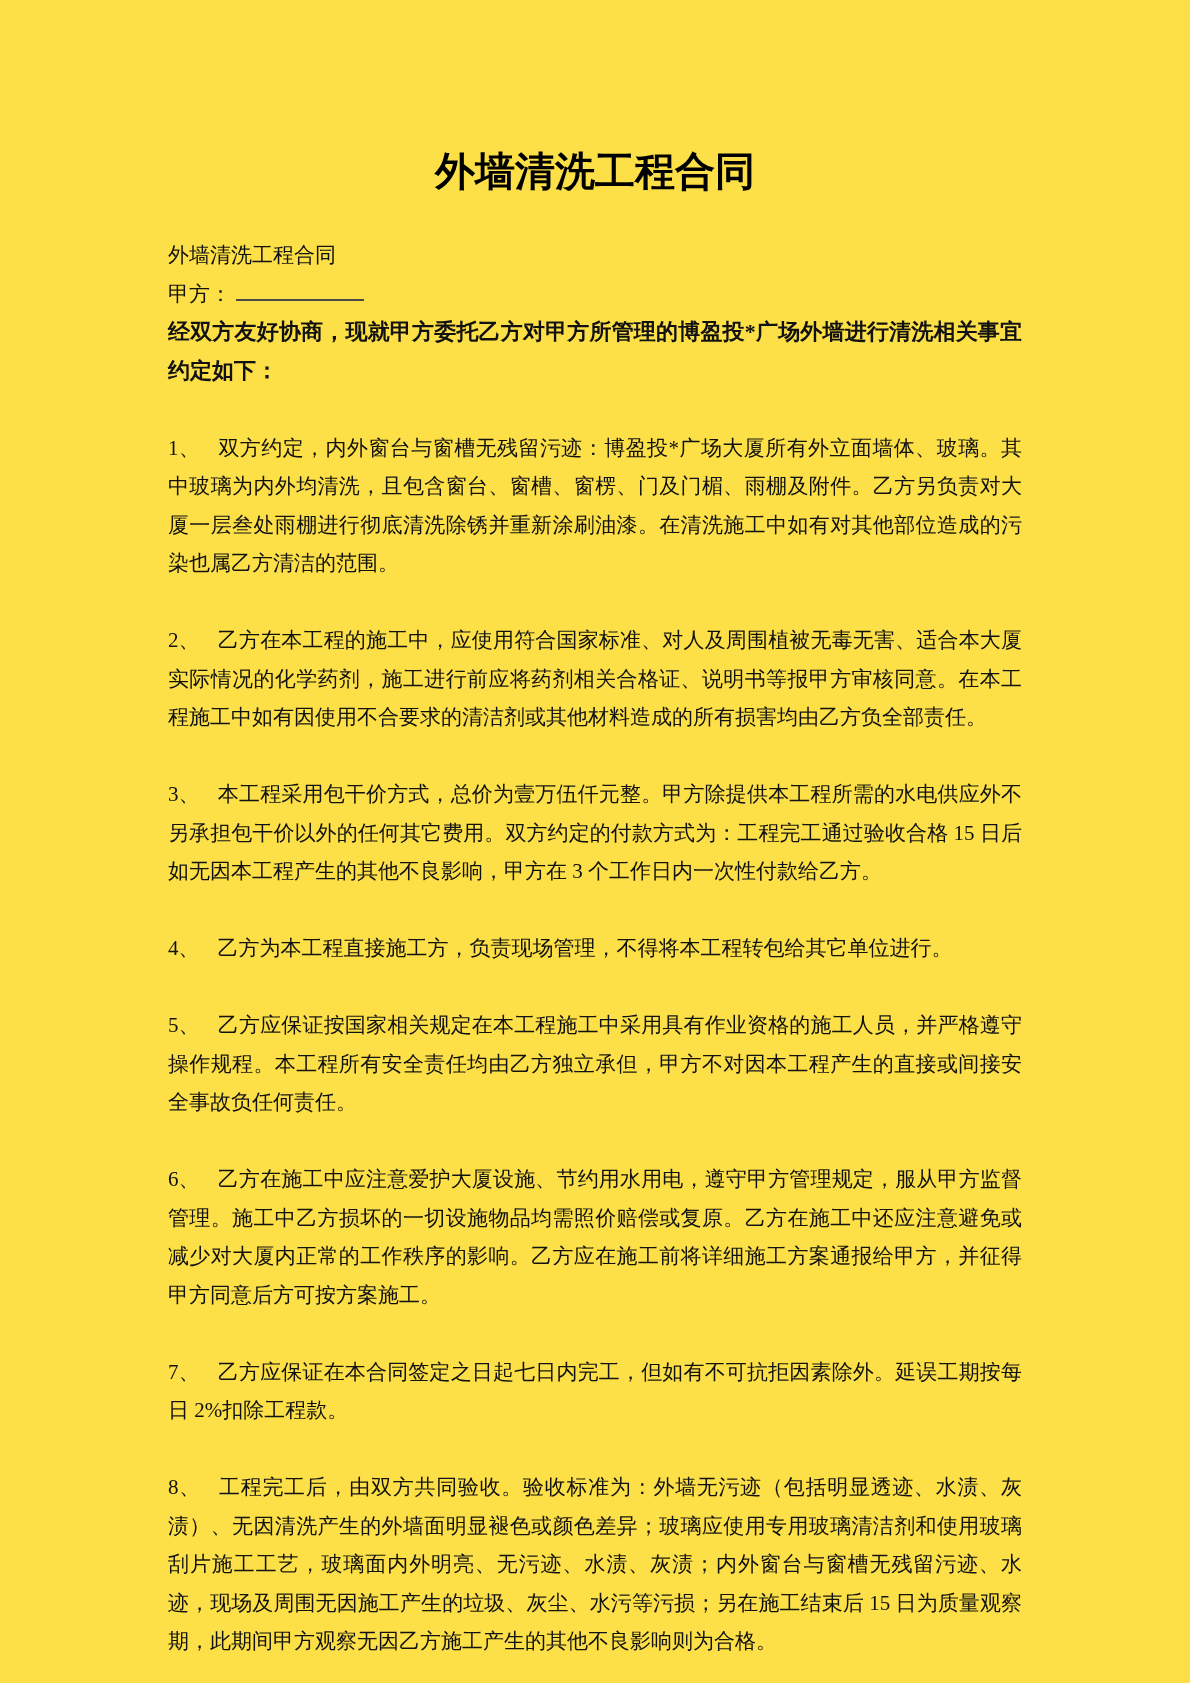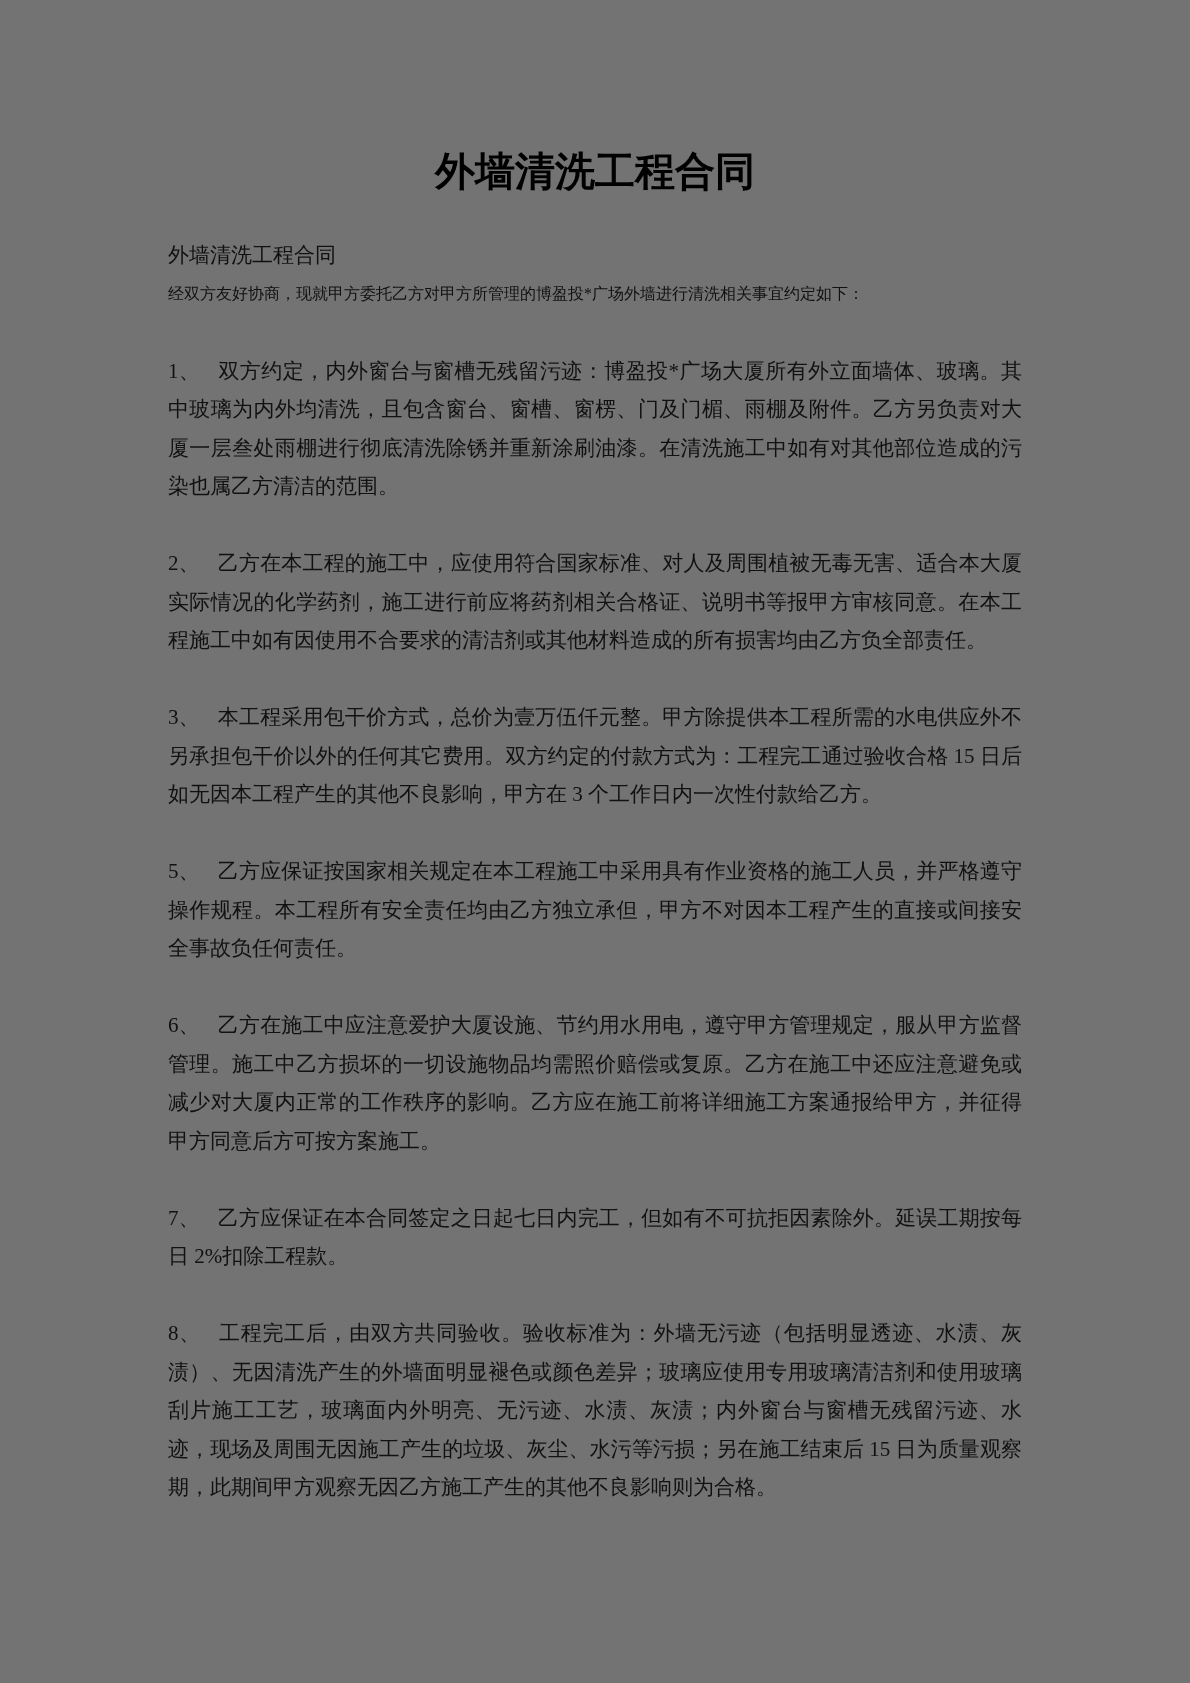--- a/index.html
+++ b/index.html
@@ -12,21 +12,21 @@
     height: 1683px;
     overflow: hidden;
     color: #111111;
     font-family: "Liberation Serif", "DejaVu Serif", serif;
   }
   .page {
     box-sizing: border-box;
     width: 1190px;
     height: 1683px;
     padding: 148px 168px 0 168px;
-    background: #737373;
+    background: #fde047;
   }
   .doc-title {
     margin: 0 0 40px 0;
     text-align: center;
     font-size: 40px;
     font-weight: bold;
     line-height: 1.2;
     color: #000000;
   }
   .body-text {
@@ -40,24 +40,25 @@
   }
   .blank-line {
     display: inline-block;
     width: 128px;
     height: 24px;
     margin-left: 5px;
     border-bottom: 2px solid #4a4a4a;
     vertical-align: baseline;
   }
   .intro-para {
-    font-size: 16px;
+    font-size: 22px;
     line-height: 38.5px;
     margin: 0 0 38.5px 0;
     text-align: justify;
+    font-weight: bold;
   }
   .clause {
     font-size: 21px;
     line-height: 38.5px;
     margin: 0 0 38.5px 0;
     text-align: justify;
   }
   .clause-num {
     margin-right: 18px;
   }
@@ -66,37 +67,43 @@
 <body>
 
 <div class="page">
 
   <h1 class="doc-title">外墙清洗工程合同</h1>
 
   <div class="body-text">
 
     <p class="header-line">外墙清洗工程合同</p>
 
+    <p class="header-line">
+      <span>甲方：</span><span class="blank-line"></span>
+    </p>
 
 
     <p class="intro-para">经双方友好协商，现就甲方委托乙方对甲方所管理的博盈投*广场外墙进行清洗相关事宜约定如下：</p>
 
     <div>
   <p class="clause">
     <span class="clause-num">1、</span><span class="clause-text">双方约定，内外窗台与窗槽无残留污迹：博盈投*广场大厦所有外立面墙体、玻璃。其中玻璃为内外均清洗，且包含窗台、窗槽、窗楞、门及门楣、雨棚及附件。乙方另负责对大厦一层叁处雨棚进行彻底清洗除锈并重新涂刷油漆。在清洗施工中如有对其他部位造成的污染也属乙方清洁的范围。</span>
   </p>
 
   <p class="clause">
     <span class="clause-num">2、</span><span class="clause-text">乙方在本工程的施工中，应使用符合国家标准、对人及周围植被无毒无害、适合本大厦实际情况的化学药剂，施工进行前应将药剂相关合格证、说明书等报甲方审核同意。在本工程施工中如有因使用不合要求的清洁剂或其他材料造成的所有损害均由乙方负全部责任。</span>
   </p>
 
   <p class="clause">
     <span class="clause-num">3、</span><span class="clause-text">本工程采用包干价方式，总价为壹万伍仟元整。甲方除提供本工程所需的水电供应外不另承担包干价以外的任何其它费用。双方约定的付款方式为：工程完工通过验收合格 15 日后如无因本工程产生的其他不良影响，甲方在 3 个工作日内一次性付款给乙方。</span>
   </p>
 
+  <p class="clause">
+    <span class="clause-num">4、</span><span class="clause-text">乙方为本工程直接施工方，负责现场管理，不得将本工程转包给其它单位进行。</span>
+  </p>
 
   <p class="clause">
     <span class="clause-num">5、</span><span class="clause-text">乙方应保证按国家相关规定在本工程施工中采用具有作业资格的施工人员，并严格遵守操作规程。本工程所有安全责任均由乙方独立承但，甲方不对因本工程产生的直接或间接安全事故负任何责任。</span>
   </p>
 
   <p class="clause">
     <span class="clause-num">6、</span><span class="clause-text">乙方在施工中应注意爱护大厦设施、节约用水用电，遵守甲方管理规定，服从甲方监督管理。施工中乙方损坏的一切设施物品均需照价赔偿或复原。乙方在施工中还应注意避免或减少对大厦内正常的工作秩序的影响。乙方应在施工前将详细施工方案通报给甲方，并征得甲方同意后方可按方案施工。</span>
   </p>
 
   <p class="clause">

